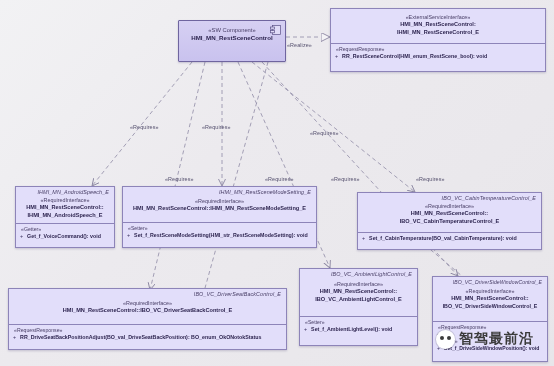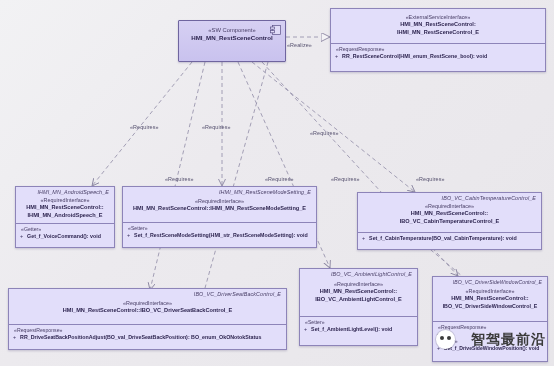--- a/index.html
+++ b/index.html
@@ -25,21 +25,21 @@
   .qname{font-size:5.6px;font-weight:bold;color:#2e2550;text-align:center;line-height:7.6px;}
   .opstereo{font-size:5.2px;color:#4a4068;margin:0 0 1px 1px;}
   .op{font-size:5.3px;color:#2e2550;font-weight:bold;white-space:nowrap;
       display:flex;gap:4px;align-items:baseline;}
   .op .vis{color:#3a3060;font-weight:normal;}
   .comp .stereo{font-size:5.8px;}
   .comp .qname{font-size:6.2px;}
   .compicon{position:absolute;right:4px;top:4px;width:11px;height:10px;}
   .edgelabel{position:absolute;font-size:5.4px;color:#55506e;
              white-space:nowrap;letter-spacing:.1px;}
-  .watermark{position:absolute;display:flex;align-items:center;gap:16px;
+  .watermark{position:absolute;display:flex;gap:4px;
              pointer-events:none;}
   .wm-text{font-size:14px;font-weight:bold;color:#3b3b3b;
            font-family:"DejaVu Sans",sans-serif;letter-spacing:1px;}
   .wm-logo{width:19px;height:19px;border-radius:50%;background:#fff;
            position:relative;box-shadow:0 0 0 1px rgba(0,0,0,.12);}
   .wm-logo:before,.wm-logo:after{content:"";position:absolute;width:4px;height:4px;
            border-radius:50%;background:#3b3b3b;top:6px;}
   .wm-logo:before{left:4px;} .wm-logo:after{left:11px;}
 </style>
 </head>

